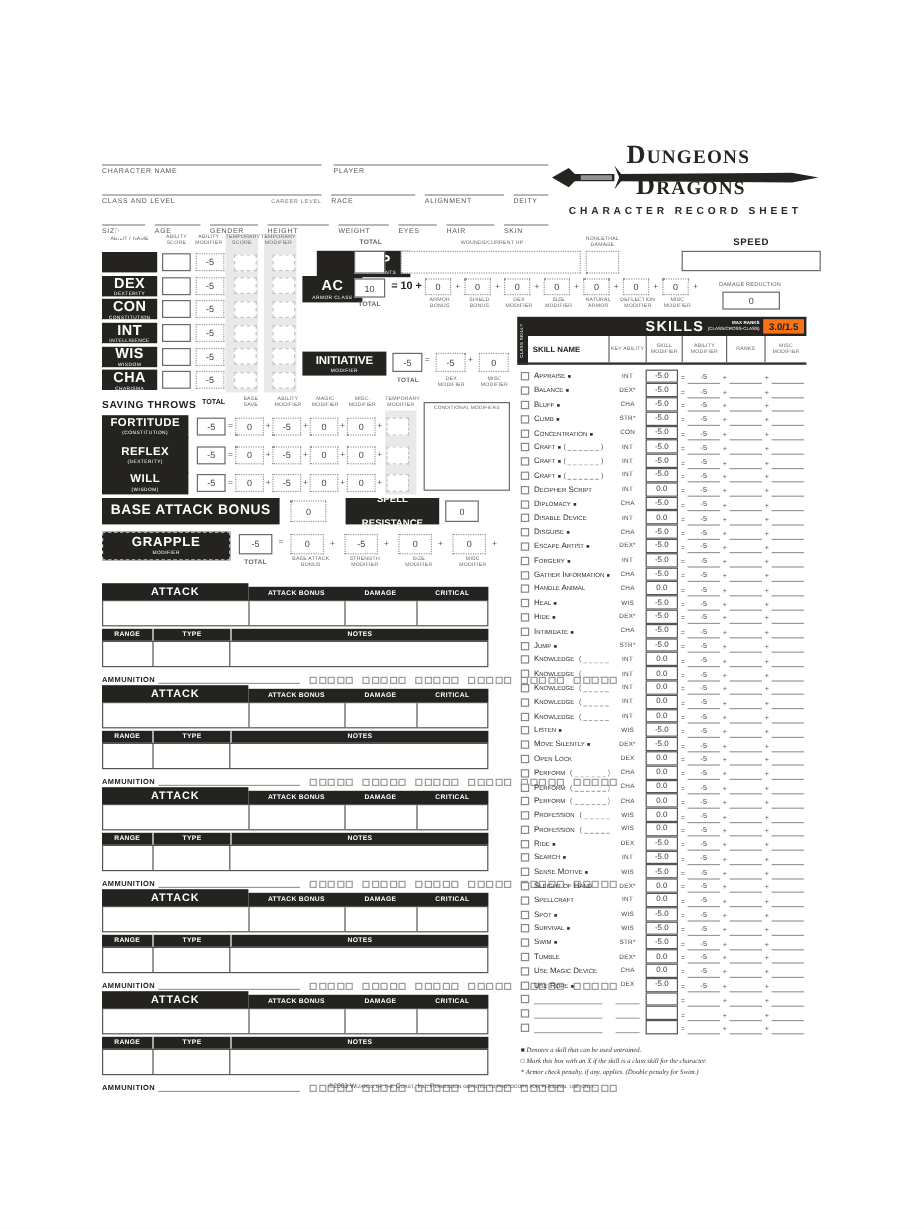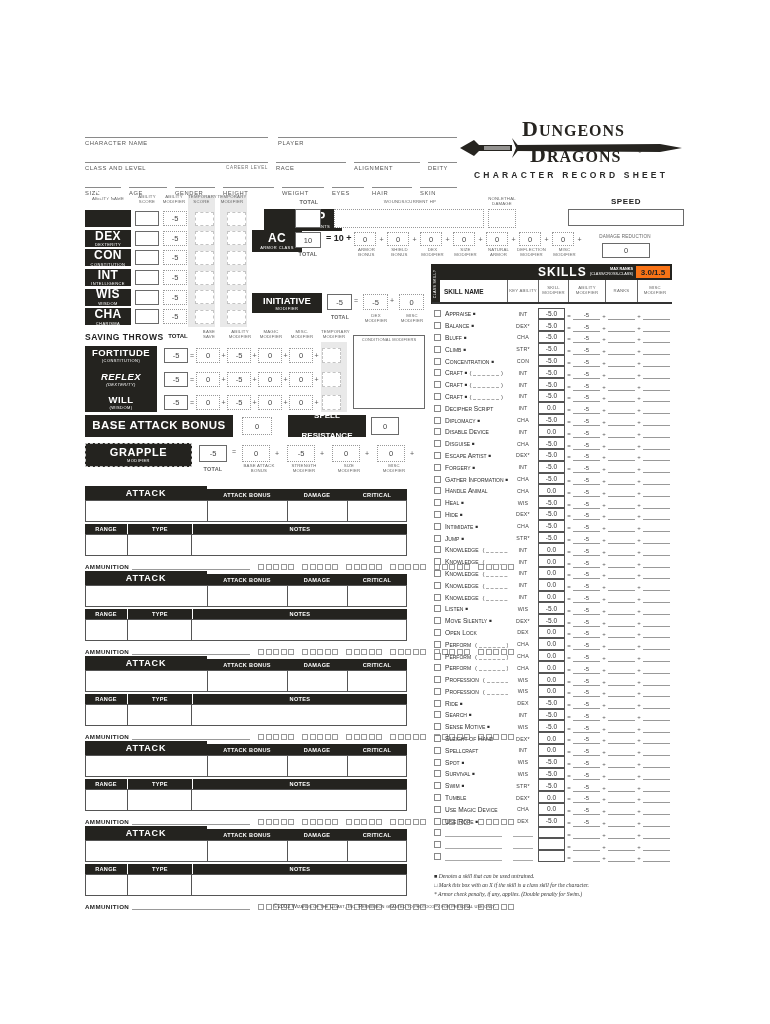--- a/index.html
+++ b/index.html
@@ -343,21 +343,21 @@
           <span class="box dot" style="width:24px;height:15px;flex:none;">-5</span>
           <span class="op" style="width:7px;flex:none;">+</span>
           <span class="box dot" style="width:24px;height:15px;flex:none;">0</span>
           <span class="op" style="width:7px;flex:none;">+</span>
           <span class="box dot" style="width:24px;height:15px;flex:none;">0</span>
           <span class="op" style="width:7px;flex:none;">+</span>
           <span class="box dash" style="width:19px;height:15px;flex:none;margin-left:2px;"></span>
         </div>
 
         <div class="srow" style="height:23.4px;">
-          <div class="blackbox" style="width:72px;height:30px;flex:none;font-style:italic;">
+          <div class="blackbox" style="width:72px;height:30px;flex:none;">
             <span style="font-weight:bold;font-size:9.5px;letter-spacing:.4px;">REFLEX</span>
             <span class="subl">(DEXTERITY)</span>
           </div>
           <span class="box" style="width:24px;height:15px;margin-left:7px;flex:none;">-5</span>
           <span class="op" style="width:8px;flex:none;">=</span>
           <span class="box dot" style="width:24px;height:15px;flex:none;">0</span>
           <span class="op" style="width:7px;flex:none;">+</span>
           <span class="box dot" style="width:24px;height:15px;flex:none;">-5</span>
           <span class="op" style="width:7px;flex:none;">+</span>
           <span class="box dot" style="width:24px;height:15px;flex:none;">0</span>

